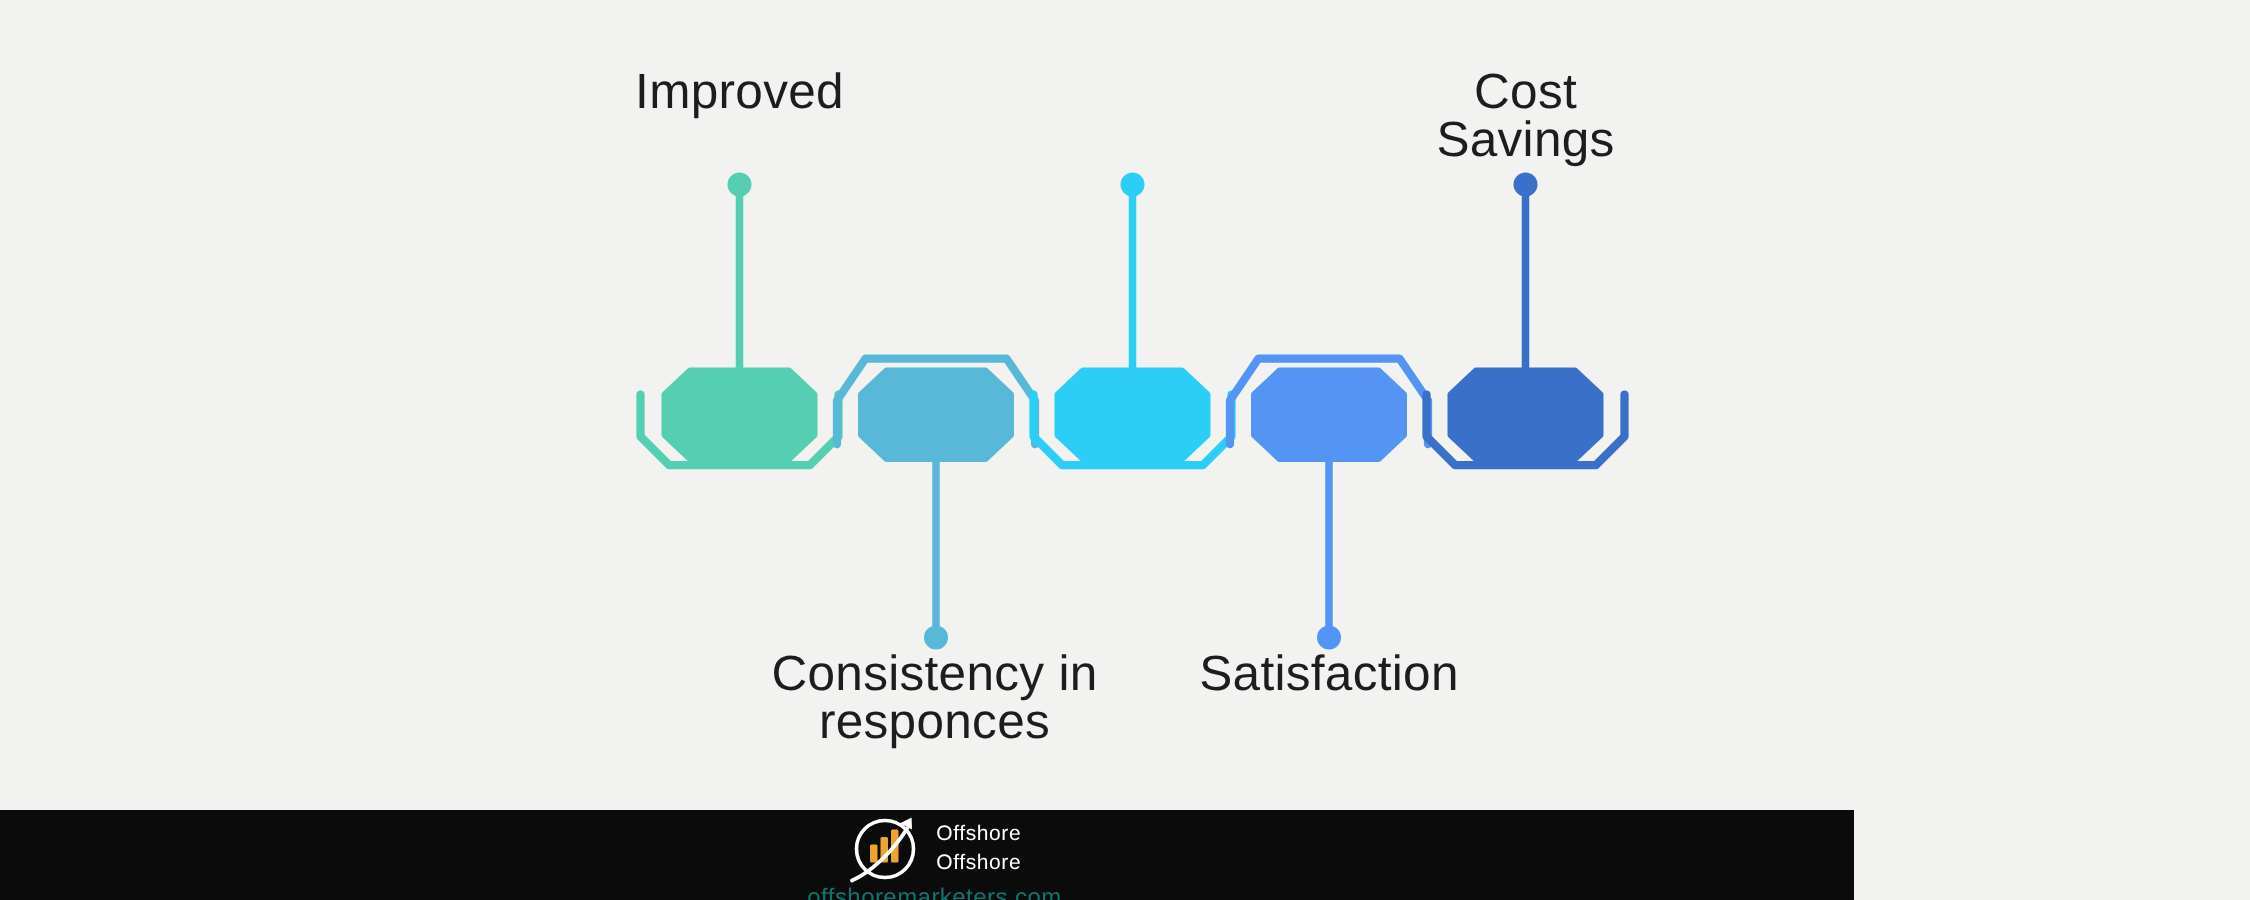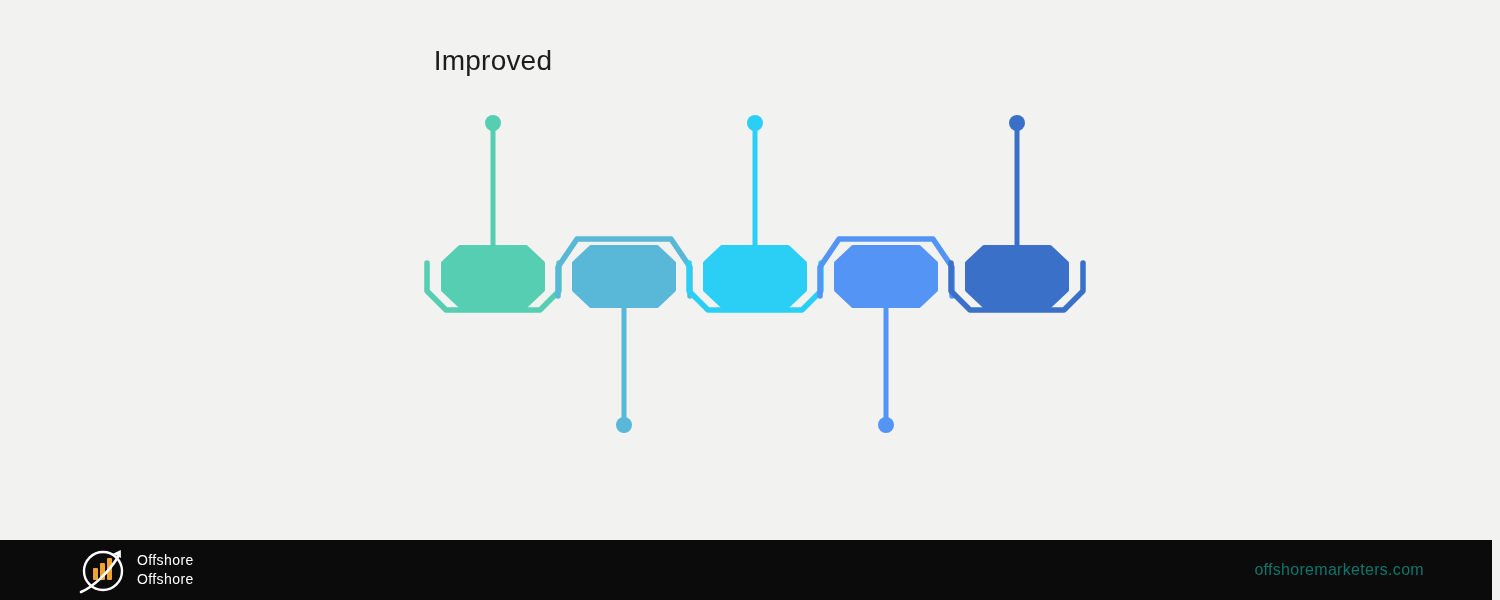--- a/index.html
+++ b/index.html
@@ -8,36 +8,37 @@
     width:1500px;height:600px;
     background:#f2f2f0;
     overflow:hidden;
     font-family:"Liberation Sans", sans-serif;
   }
   .diagram-svg{position:absolute;left:0;top:0;}
   .node-label{
     position:absolute;
     transform:translateX(-50%);
     text-align:center;
-    font-size:28px;
+    font-size:33px;
     line-height:32px;
     font-weight:500;
     color:#1d1d1d;
     letter-spacing:.2px;
     white-space:nowrap;
   }
   .node-label.top{top:45px;}
   .node-label.bottom{top:433px;}
   .footer{
     position:absolute;left:0;bottom:0;
-    width:1492px;height:60px;
+    width:1236px;height:60px;
     background:#0b0b0b;
     display:flex;align-items:center;justify-content:space-between;
     box-sizing:border-box;
     padding:0 68px 0 78px;
+    flex-direction:column;
   }
   .brand{display:flex;align-items:center;gap:9px;}
   .brand-text{display:flex;flex-direction:column;color:#ffffff;
     font-size:14px;line-height:19px;font-weight:500;letter-spacing:.4px;}
   .site{color:#0f766e;font-size:16px;letter-spacing:.3px;}
 </style>
 </head>
 <body>
 
 <div class="canvas">
@@ -70,21 +71,30 @@
       <path d="M591 247 L657 247 L674 263 L674 290 L657 306 L591 306 L574 290 L574 263 Z" fill="#59B7D7" stroke="#59B7D7"></path>
       <path d="M722 247 L788 247 L805 263 L805 290 L788 306 L722 306 L705 290 L705 263 Z" fill="#2BCFF6" stroke="#2BCFF6"></path>
       <path d="M853 247 L919 247 L936 263 L936 290 L919 306 L853 306 L836 290 L836 263 Z" fill="#5494F4" stroke="#5494F4"></path>
       <path d="M984 247 L1050 247 L1067 263 L1067 290 L1050 306 L984 306 L967 290 L967 263 Z" fill="#3A70C8" stroke="#3A70C8"></path>
     </g>
   </svg>
 
   <div class="node-label top" style="left:493px">
     <div>Improved</div>
   </div>
+  <div class="node-label top" style="left:1017px">
+    <div>Cost</div>
+    <div>Savings</div>
+  </div>
+  <div class="node-label bottom" style="left:623px">
+    <div>Consistency in</div>
+    <div>responces</div>
+  </div>
   <div class="node-label bottom" style="left:886px">
+    <div>Satisfaction</div>
   </div>
 
   <div class="footer">
     <div class="brand">
       <svg width="50" height="50" viewBox="0 0 50 50">
         <circle cx="25" cy="26" r="19" fill="none" stroke="#ffffff" stroke-width="2.4"></circle>
         <rect x="15" y="23" width="5" height="12" rx="1" fill="#F0A430"></rect>
         <rect x="22" y="18" width="5" height="17" rx="1" fill="#F0A430"></rect>
         <rect x="29" y="13" width="5" height="22" rx="1" fill="#F0A430"></rect>
         <path d="M3 47 C 15 42, 30 28, 40 12" fill="none" stroke="#ffffff" stroke-width="2.6" stroke-linecap="round"></path>

